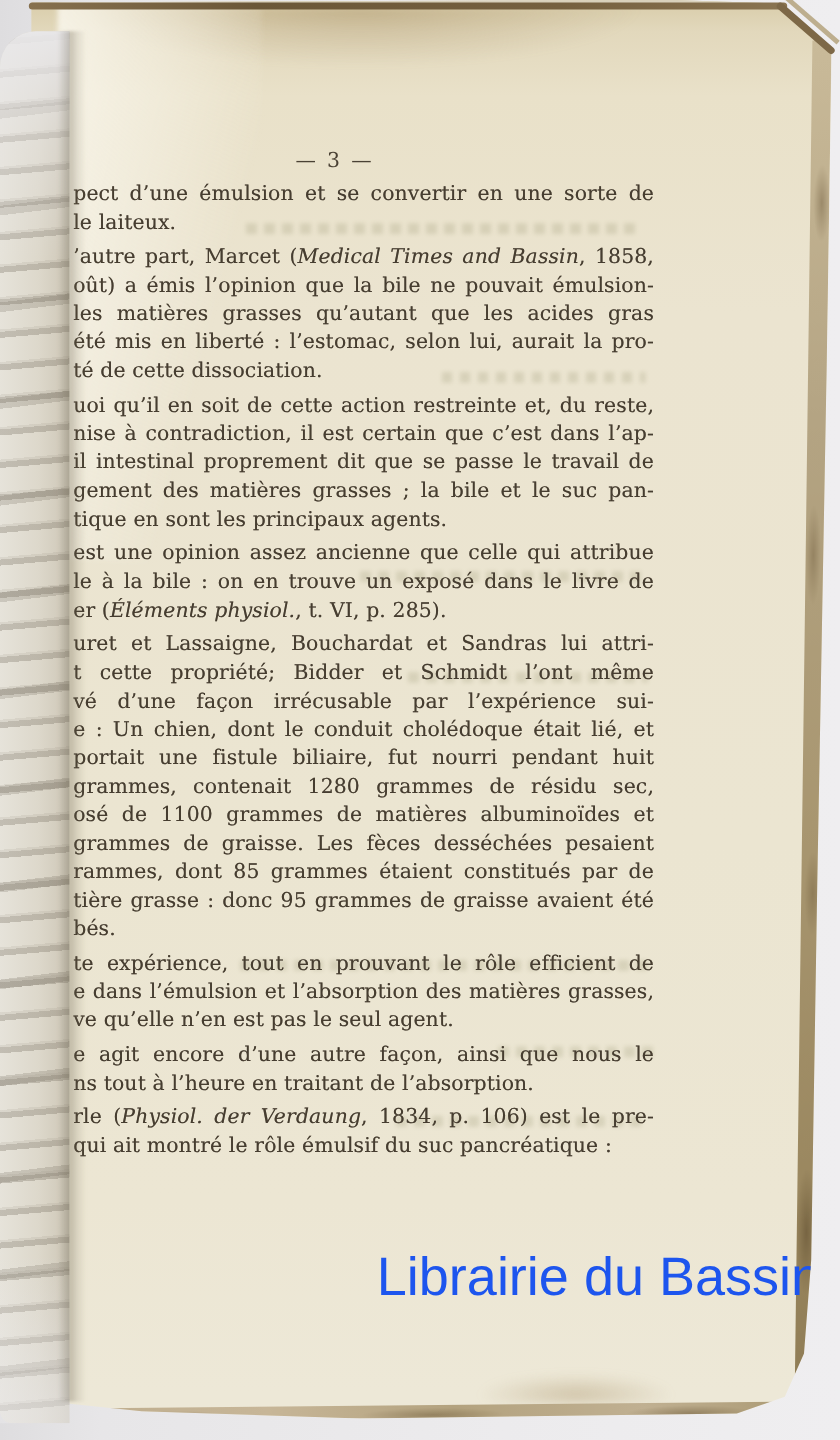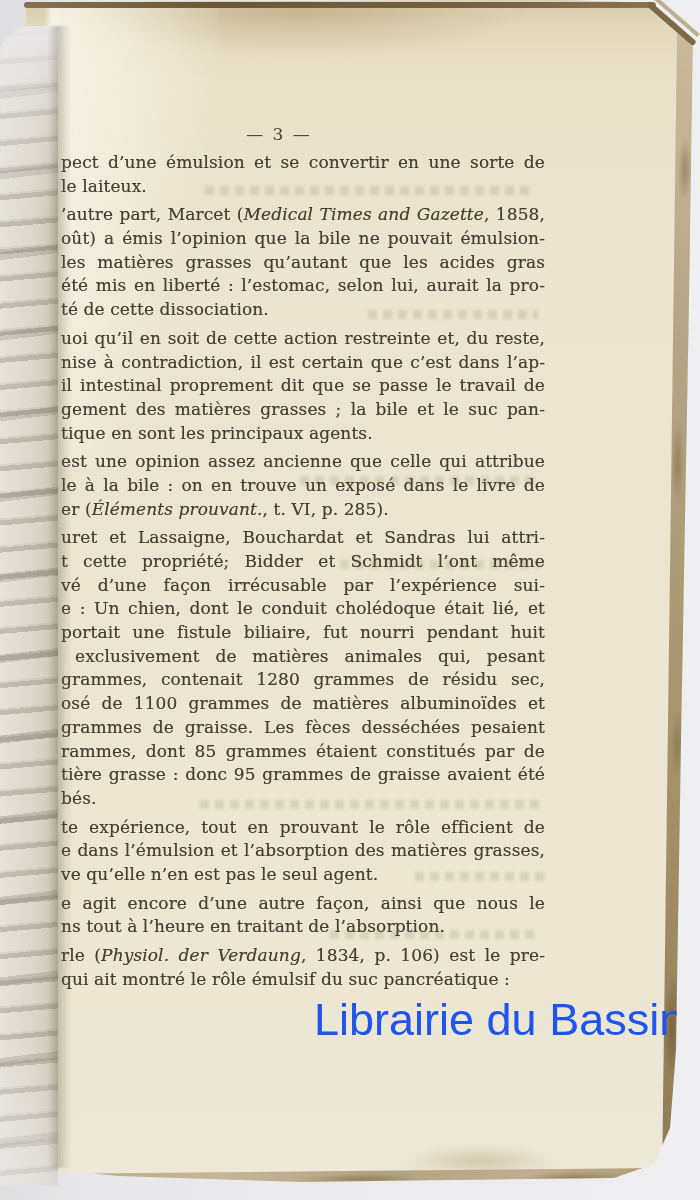--- a/index.html
+++ b/index.html
@@ -62,21 +62,21 @@
   .line{font-size:17px;line-height:23.7px;height:23.7px;overflow:hidden;
         text-align:justify;text-align-last:justify;letter-spacing:.1px;
         text-shadow:0 0 .4px rgba(70,61,48,.55);}
   .line.end{text-align-last:left;}
   .line.para{margin-top:5px;}
   .line em{font-style:italic;}
   
   .ghost{position:absolute;height:9px;opacity:.45;filter:blur(1.6px);
         background:repeating-linear-gradient(90deg,rgba(138,136,96,.45) 0 9px,rgba(138,136,96,0) 9px 15px);}
   
-  .watermark{position:absolute;left:314px;top:994px;font-family:"Liberation Sans",sans-serif;
+  .watermark{position:absolute;left:314px;top:1038px;font-family:"Liberation Sans",sans-serif;
         font-size:45px;font-weight:400;letter-spacing:0;white-space:nowrap;}
 </style>
 </head>
 <body>
 
 <div class="photo">
 
   <div class="page">
     <div class="page-top-sliver"></div>
     <div class="top-stain"></div>
@@ -90,39 +90,38 @@
     <div class="ghost" style="left:300px;top:476px;width:240px"></div>
     <div class="ghost" style="left:340px;top:560px;width:200px"></div>
     <div class="ghost" style="left:200px;top:800px;width:340px"></div>
     <div class="ghost" style="left:415px;top:872px;width:130px"></div>
     <div class="ghost" style="left:330px;top:930px;width:210px"></div>
 
     <div class="folio">— 3 —</div>
     <div class="text-block">
         <div class="line"><span>pect d’une émulsion et se convertir en une sorte de</span></div>
         <div class="line end"><span>le laiteux.</span></div>
-        <div class="line para"><span>’autre part, Marcet (</span><em>Medical Times and Gazette</em><span>, 1858,</span></div>
+        <div class="line para"><span>’autre part, Marcet (</span><em>Medical Times and Bassin</em><span>, 1858,</span></div>
         <div class="line"><span>oût) a émis l’opinion que la bile ne pouvait émulsion-</span></div>
         <div class="line"><span>les matières grasses qu’autant que les acides gras</span></div>
         <div class="line"><span>été mis en liberté : l’estomac, selon lui, aurait la pro-</span></div>
         <div class="line end"><span>té de cette dissociation.</span></div>
         <div class="line para"><span>uoi qu’il en soit de cette action restreinte et, du reste,</span></div>
         <div class="line"><span>nise à contradiction, il est certain que c’est dans l’ap-</span></div>
         <div class="line"><span>il intestinal proprement dit que se passe le travail de</span></div>
         <div class="line"><span>gement des matières grasses ; la bile et le suc pan-</span></div>
         <div class="line end"><span>tique en sont les principaux agents.</span></div>
         <div class="line para"><span>est une opinion assez ancienne que celle qui attribue</span></div>
         <div class="line"><span>le à la bile : on en trouve un exposé dans le livre de</span></div>
-        <div class="line end"><span>er (</span><em>Éléments prouvant.</em><span>, t. VI, p. 285).</span></div>
+        <div class="line end"><span>er (</span><em>Éléments physiol.</em><span>, t. VI, p. 285).</span></div>
         <div class="line para"><span>uret et Lassaigne, Bouchardat et Sandras lui attri-</span></div>
         <div class="line"><span>t cette propriété; Bidder et Schmidt l’ont même</span></div>
         <div class="line"><span>vé d’une façon irrécusable par l’expérience sui-</span></div>
         <div class="line"><span>e : Un chien, dont le conduit cholédoque était lié, et</span></div>
         <div class="line"><span>portait une fistule biliaire, fut nourri pendant huit</span></div>
-        <div class="line" style="padding-left: 14px;"><span>exclusivement de matières animales qui, pesant</span></div>
         <div class="line"><span>grammes, contenait 1280 grammes de résidu sec,</span></div>
         <div class="line"><span>osé de 1100 grammes de matières albuminoïdes et</span></div>
         <div class="line"><span>grammes de graisse. Les fèces desséchées pesaient</span></div>
         <div class="line"><span>rammes, dont 85 grammes étaient constitués par de</span></div>
         <div class="line"><span>tière grasse : donc 95 grammes de graisse avaient été</span></div>
         <div class="line end"><span>bés.</span></div>
         <div class="line para"><span>te expérience, tout en prouvant le rôle efficient de</span></div>
         <div class="line"><span>e dans l’émulsion et l’absorption des matières grasses,</span></div>
         <div class="line end"><span>ve qu’elle n’en est pas le seul agent.</span></div>
         <div class="line para"><span>e agit encore d’une autre façon, ainsi que nous le</span></div>

